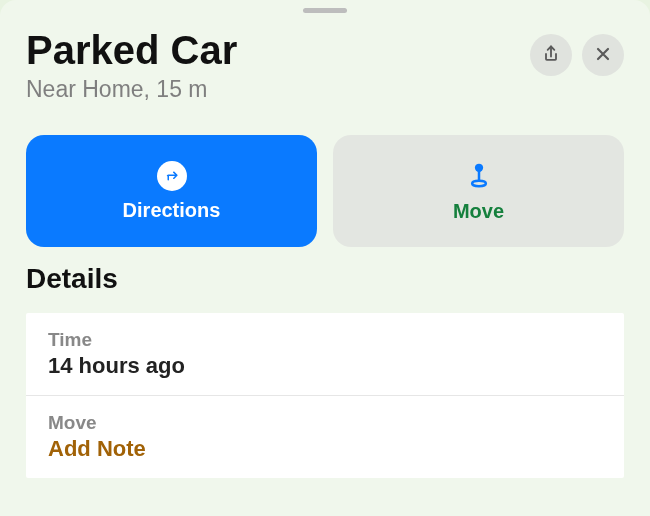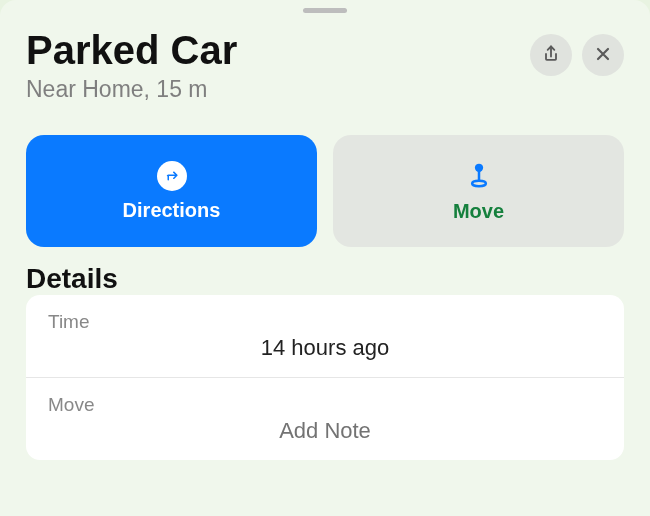--- a/index.html
+++ b/index.html
@@ -116,41 +116,42 @@
       font-weight: 600;
     }
     .section-heading {
       font-size: 28px;
       font-weight: 700;
       color: #111;
       margin-top: 16px;
     }
     .card {
       background: #fff;
-      border-radius: 14px;
+      border-radius: 2px;
+      margin-top: 18px;
       overflow: hidden;
+      font-weight: bold;
     }
     .card-row {
       padding: 16px 22px;
     }
     .card-row + .card-row {
       border-top: 1px solid #e6e6e6;
     }
     .row-label {
       font-size: 19px;
       color: #888;
     }
     .row-value {
       font-size: 22px;
       color: #222;
       margin-top: 2px;
-      text-align: center;
     }
     .row-value.placeholder {
-      color: #737373;
+      color: #a16207;
     }
   </style>
 </head>
 <body>
 
 <div class="sheet">
   <div class="grabber"></div>
 
   <div class="header-row">
     <div class="header-text">

